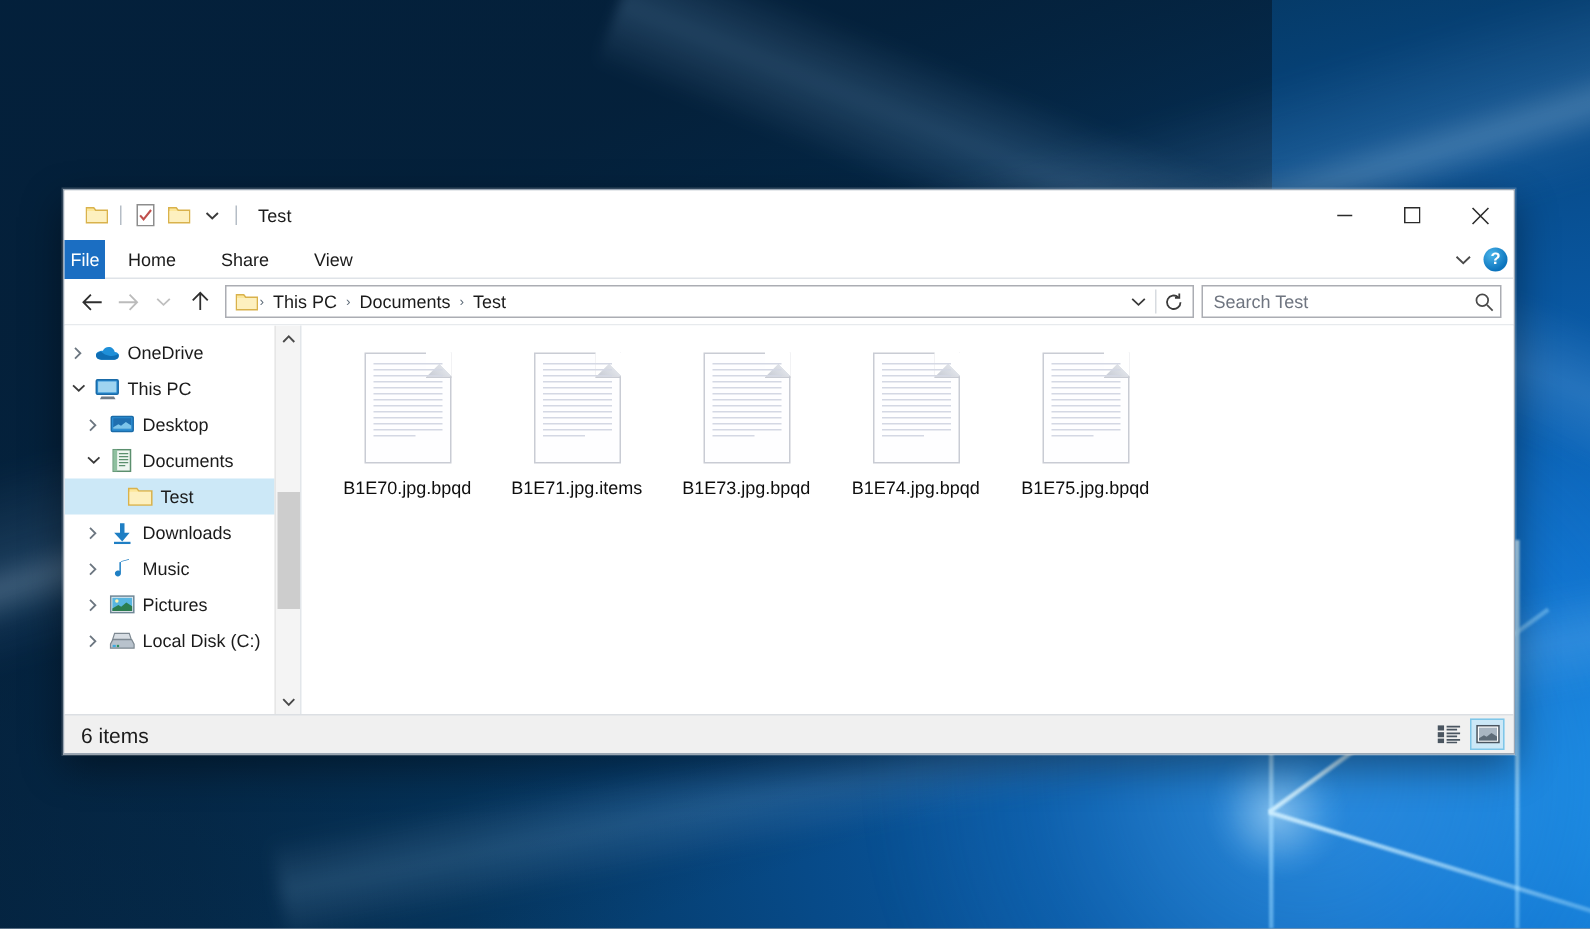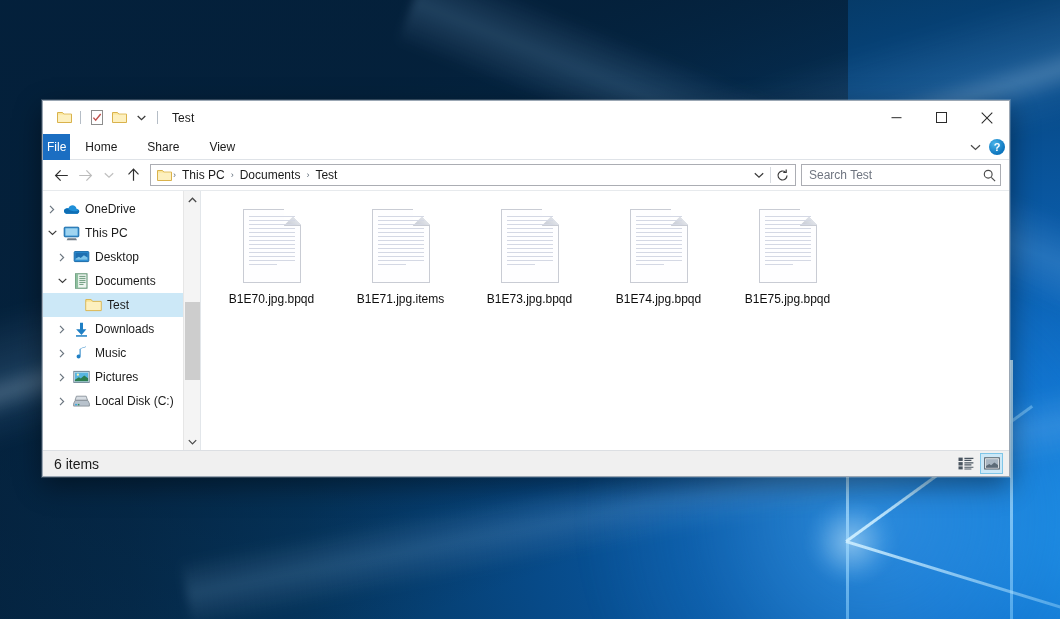--- a/index.html
+++ b/index.html
@@ -52,21 +52,21 @@
             background: linear-gradient(to right, rgba(205,238,255,0.9), rgba(150,215,255,0.35)); }
   .ray-glow { position: absolute; left: 806px; top: 500px; width: 90px; height: 84px; border-radius: 50%;
               background: radial-gradient(circle, rgba(200,235,255,0.55) 0%, rgba(140,205,255,0.12) 55%, rgba(255,255,255,0) 75%);
               filter: blur(3px); }
   .wp-glow-br { position: absolute; right: -120px; bottom: -160px; width: 620px; height: 520px; border-radius: 50%;
               background: radial-gradient(circle, rgba(90,185,255,0.40) 0%, rgba(40,140,225,0.16) 45%, rgba(255,255,255,0) 72%);
               filter: blur(8px); }
 
   
   #explorer {
-    position: absolute; left: 42px; top: 100px; width: 968px; height: 377px;
+    position: absolute; left: 42px; top: 126px; width: 968px; height: 377px;
     background: #ffffff;
     border: 1px solid #9ba7b4;
     box-shadow: 0 0 0 1px rgba(255,255,255,0.18), 0 9px 26px rgba(0,0,0,0.42);
     display: flex; flex-direction: column;
     font-size: 12px; color: #000;
   }
 
   
   .titlebar {
     height: 33px; background: #ffffff; display: flex; align-items: center;
@@ -159,21 +159,21 @@
     position: absolute; right: 0; top: 0; width: 17px; height: 100%;
     background: #f4f4f4; border-left: 1px solid #e6e6e6;
     display: flex; flex-direction: column; align-items: center;
   }
   .sb-arrow { height: 17px; width: 17px; display: flex; align-items: center; justify-content: center; color: #5a5a5a; font-size: 8px; }
   .sb-track { flex: 1; width: 17px; position: relative; }
   .sb-thumb { position: absolute; left: 1px; width: 15px; top: 94px; height: 78px; background: #cdcdcd; }
 
   
   .content { flex: 1; background: #fff; padding: 14px 0 0 14px; min-width: 0; overflow: hidden; }
-  .filegrid { display: flex; flex-wrap: wrap; gap: 16px; align-items: center; }
+  .filegrid { display: flex; flex-wrap: wrap; gap: 0; align-items: center; }
   .fileitem {
     width: 113px; height: 122px; display: flex; flex-direction: column;
     align-items: center; padding-top: 4px;
   }
   .doc-ico {
     width: 58px; height: 74px; position: relative;
     background: #fefeff; border: 1px solid #c9ccd4;
     box-shadow: 0 0 0 0.5px rgba(255,255,255,0.4);
   }
   .doc-lines { position: absolute; left: 5px; right: 5px; top: 6px; bottom: 5px; }

